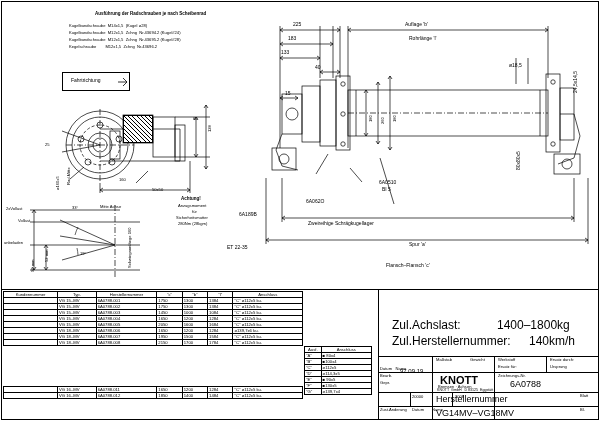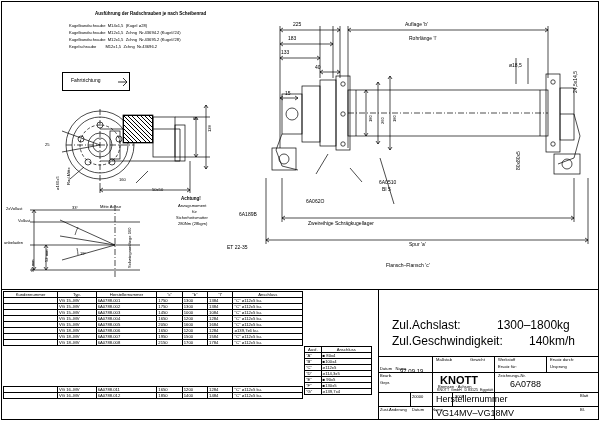--- a/index.html
+++ b/index.html
@@ -402,22 +402,22 @@
           <td>■130x5</td>
         </tr>
       <tr>
           <td>"G"</td>
           <td>ø139,7x4</td>
         </tr>
     </tbody>
   </table>
 
   <div class="t t8" style="left:392px;top:318px;">Zul.Achslast:</div>
-  <div class="t t8" style="left:497px;top:318px;">1300–1800kg</div>
-  <div class="t t8" style="left:392px;top:334px;">Zul.Geschwindigkeit:</div>
+  <div class="t t8" style="left:497px;top:318px;">1400–1800kg</div>
+  <div class="t t8" style="left:392px;top:334px;">Zul.Herstellernummer:</div>
   <div class="t t8" style="left:529px;top:334px;">140km/h</div>
 
   <div class="bd" style="left:378px;top:356px;width:221px;height:64px;"></div>
 
   <div class="ln h" style="left:378px;top:372px;width:221px;"></div>
   <div class="ln h" style="left:378px;top:392px;width:221px;"></div>
   <div class="ln h" style="left:378px;top:406px;width:221px;"></div>
   <div class="ln v" style="left:432px;top:356px;height:64px;"></div>
   <div class="ln v" style="left:494px;top:356px;height:36px;"></div>
   <div class="ln v" style="left:546px;top:356px;height:16px;"></div>

